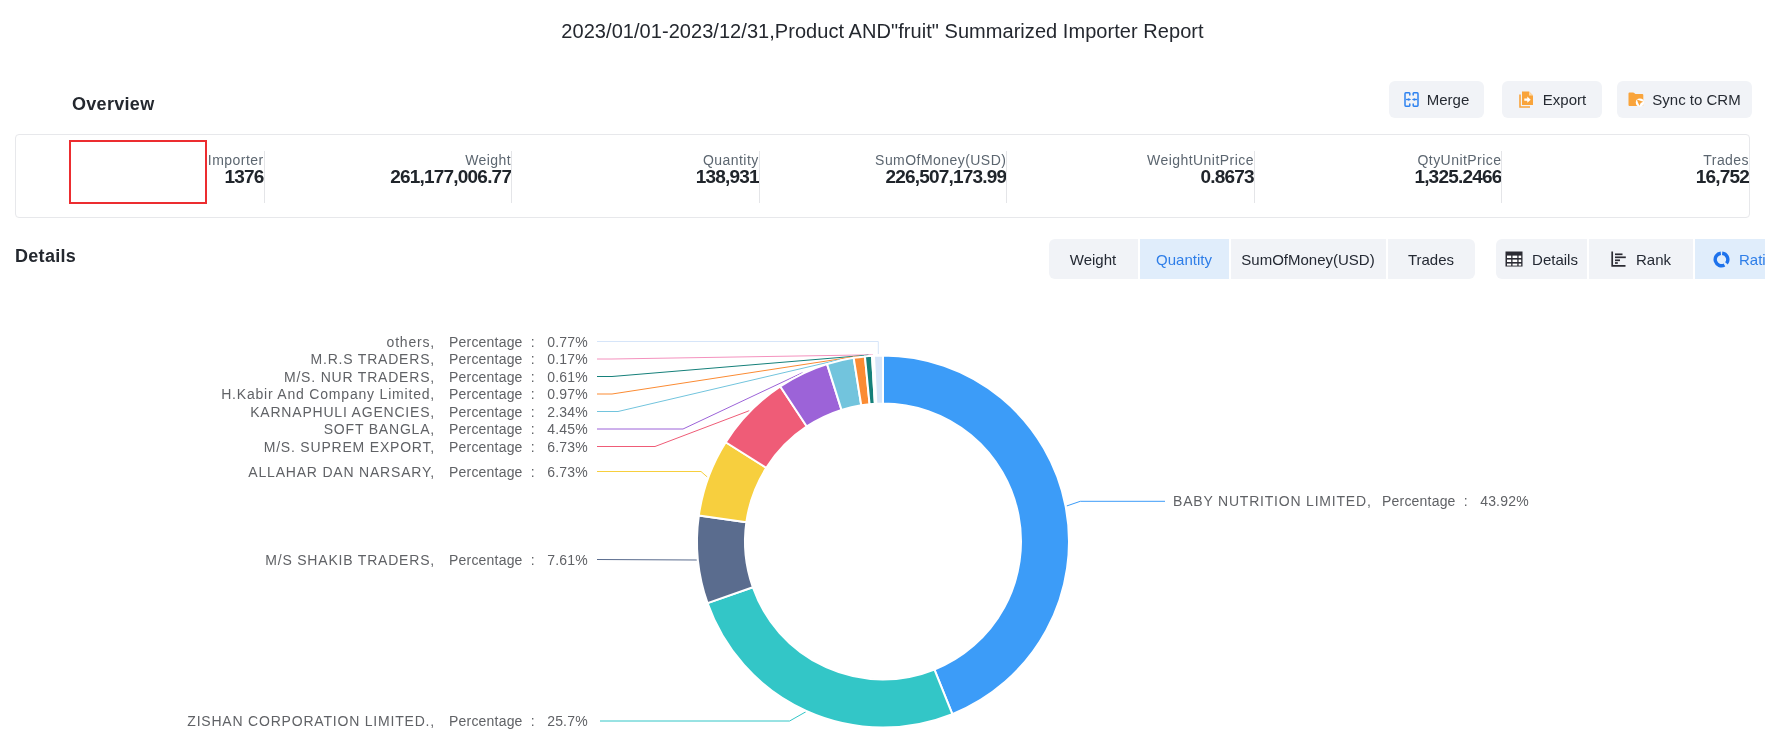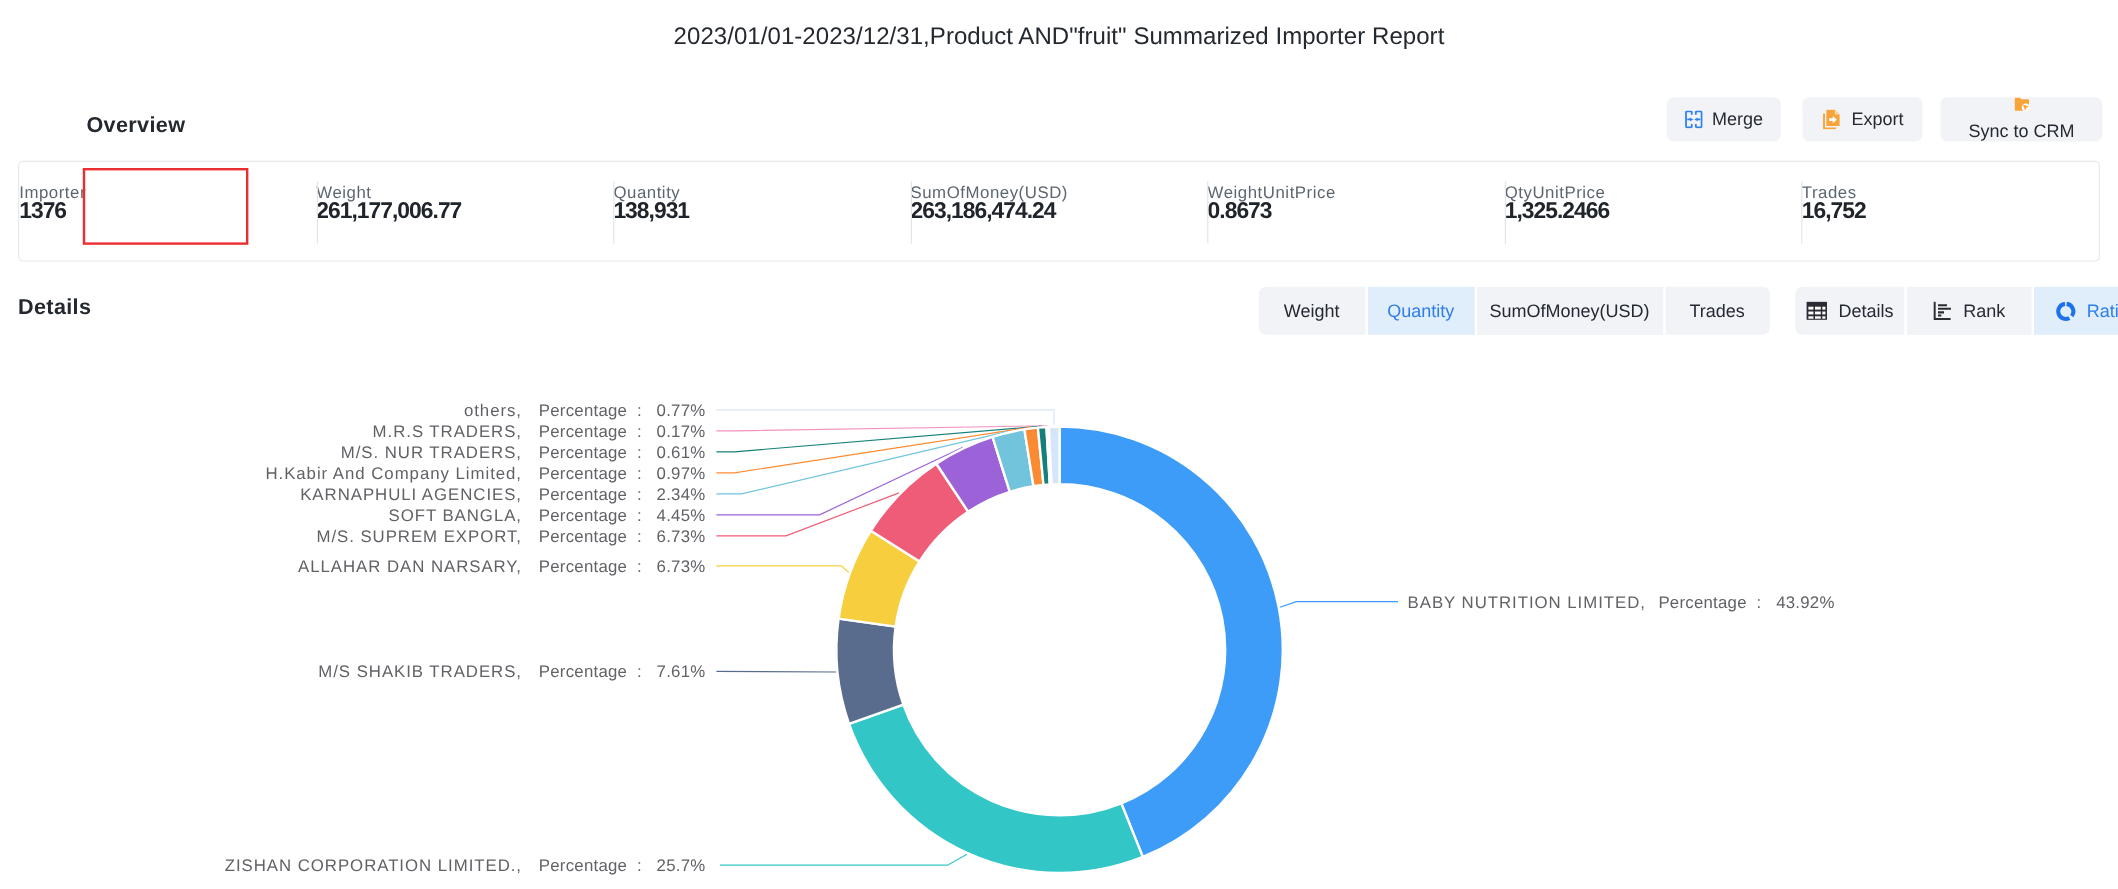--- a/index.html
+++ b/index.html
@@ -4,21 +4,21 @@
 * { margin:0; padding:0; box-sizing:border-box; }
 html,body { width:1765px; height:741px; background:#fff; overflow:hidden;
   font-family:"Liberation Sans", sans-serif; position:relative; }
 .abs { position:absolute; }
 .title { left:0; right:0; top:20px; text-align:center; font-size:20px; color:#24282f; letter-spacing:0.05px; }
 .h2 { font-size:18px; font-weight:bold; color:#24282f; letter-spacing:0.3px; }
 .topbtn { position:absolute; top:81px; height:37px; background:#f1f3f7; border-radius:6px;
   display:flex; align-items:center; justify-content:center; gap:8px;
   font-size:15px; color:#262b33; }
 .statsbox { left:15px; top:134px; width:1735px; height:84px; border:1px solid #e7e8eb; border-radius:4px; display:flex; }
-.stat { flex:1; position:relative; display:flex; flex-direction:column; align-items:flex-start; padding-top:17.5px; }
+.stat { flex:1; position:relative; display:flex; flex-direction:column; align-items:flex-end; padding-top:17.5px; }
 .sep { position:absolute; left:0; top:16px; bottom:14px; width:1px; background:#e4e5e8; }
 .slabel { font-size:14px; letter-spacing:0.45px; color:#5c6670; line-height:14px; }
 .svalue { font-size:19px; font-weight:bold; letter-spacing:-0.8px; color:#20252b; line-height:19px; }
 .redbox { position:absolute; left:53px; top:5px; width:138px; height:64px; border:2px solid #ec2d30; }
 .grp { position:absolute; top:239px; height:40px; display:flex; gap:2px; }
 .gbtn { height:40px; background:#f1f3f7; display:flex; align-items:center; justify-content:center;
   gap:9px; font-size:15px; color:#242933; }
 .gbtn.first { border-radius:6px 0 0 6px; }
 .gbtn.last { border-radius:0 6px 6px 0; }
 .gbtn.sel { background:#e0edfb; color:#2e7ee8; }
@@ -48,21 +48,21 @@
 <div class="topbtn" style="left:1502px; width:100px;">
 <svg width="17" height="17" viewBox="0 0 17 17">
 <path d="M2 3.5 V16 H12" fill="none" stroke="#f9a43b" stroke-width="1.6"></path>
 <path d="M4 0.5 H11 L15 4.5 V14 H4 Z" fill="#f9a43b"></path>
 <path d="M11 0.5 L15 4.5 H11 Z" fill="#fdd9a6"></path>
 <path d="M6.3 7.6 h3 v-2 l3.4 3.1 -3.4 3.1 v-2 h-3 Z" fill="#ffffff"></path>
 </svg>
 <span>Export</span>
   </div>
 
-<div class="topbtn" style="left:1617px; width:135px;flex-direction:column;">
+<div class="topbtn" style="left:1617px; width:135px;">
 <svg width="16" height="15" viewBox="0 0 16 15">
 <path d="M0.5 1.5 Q0.5 0.5 1.5 0.5 H5.2 Q5.8 0.5 6.2 0.9 L7.4 2.1 H14.3 Q15.3 2.1 15.3 3.1 V13 Q15.3 14 14.3 14 H1.5 Q0.5 14 0.5 13 Z" fill="#f9a43b"></path>
 <circle cx="11.9" cy="10.6" r="4.1" fill="#ffffff"></circle>
 <path d="M8.9 7.5 L15.2 9.8 L12.7 11 L11.5 13.8 L9.8 10.3 Z" fill="#f9a43b"></path>
 </svg>
 <span>Sync to CRM</span>
   </div>
 
 <div class="abs statsbox">
 <div class="stat">
@@ -76,21 +76,21 @@
       <div class="svalue">261,177,006.77</div>
     </div>
 <div class="stat">
       <div class="sep"></div>
       <div class="slabel">Quantity</div>
       <div class="svalue">138,931</div>
     </div>
 <div class="stat">
       <div class="sep"></div>
       <div class="slabel">SumOfMoney(USD)</div>
-      <div class="svalue">263,186,474.24</div>
+      <div class="svalue">226,507,173.99</div>
     </div>
 <div class="stat">
       <div class="sep"></div>
       <div class="slabel">WeightUnitPrice</div>
       <div class="svalue">0.8673</div>
     </div>
 <div class="stat">
       <div class="sep"></div>
       <div class="slabel">QtyUnitPrice</div>
       <div class="svalue">1,325.2466</div>

